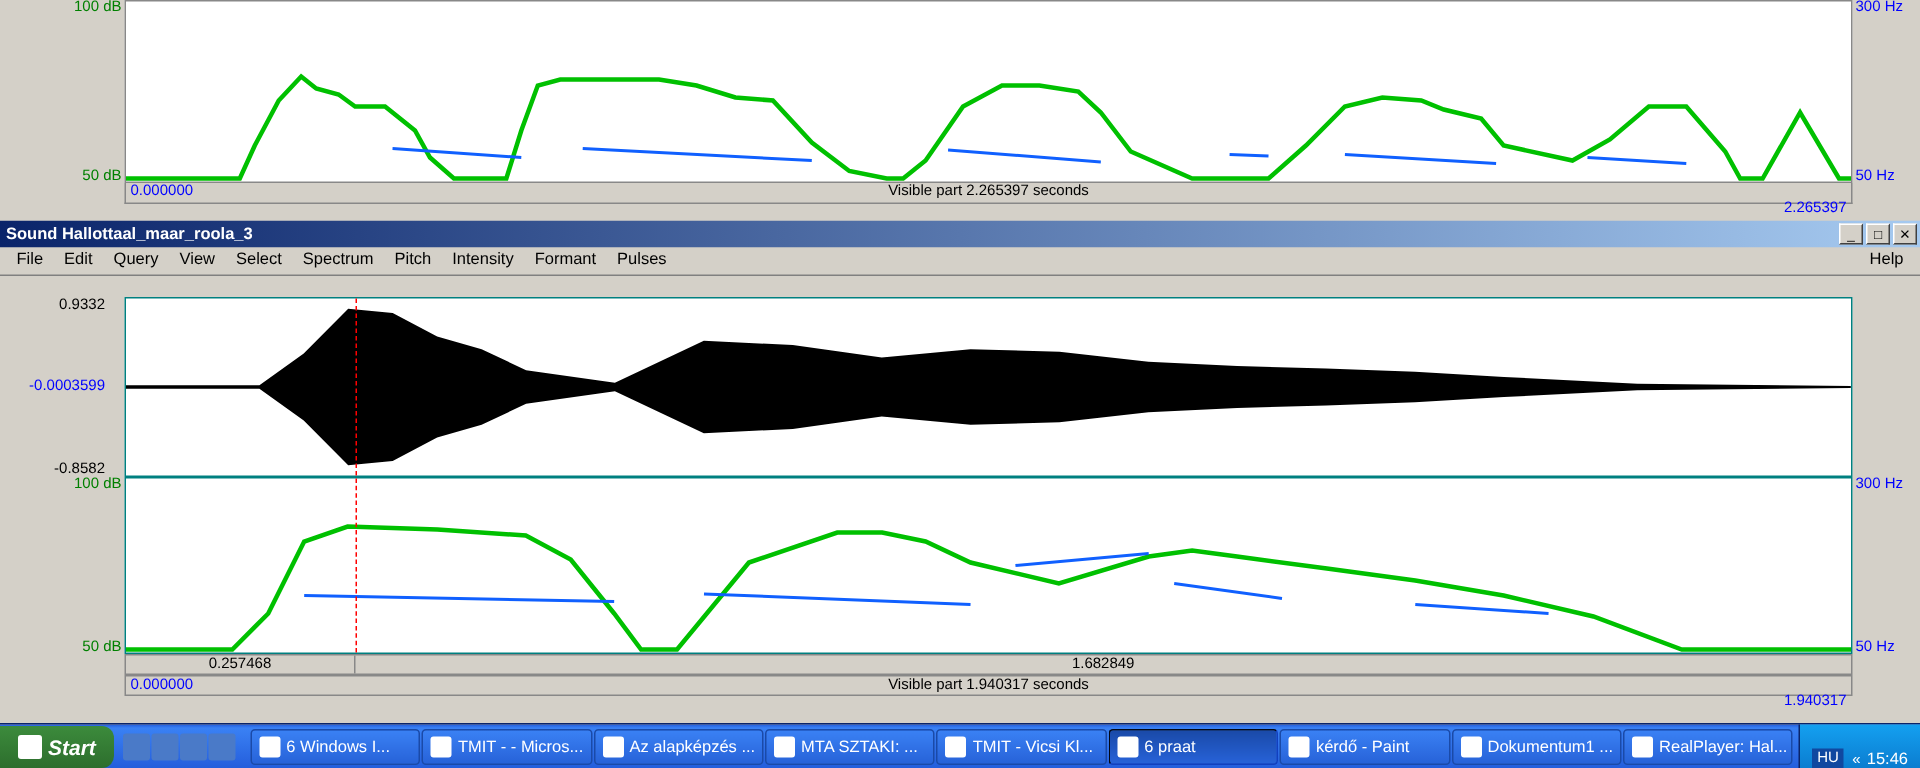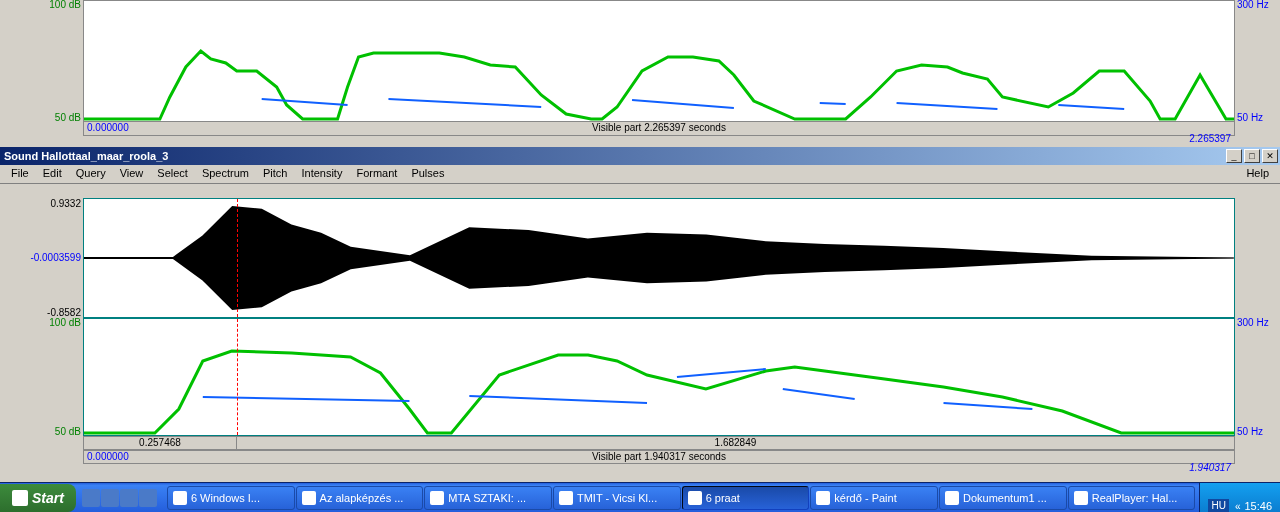--- a/index.html
+++ b/index.html
@@ -25,35 +25,35 @@
   
   .menu-bar { height: 19px; background: #d4d0c8; display: flex; align-items: flex-start; padding: 0 4px; font-size: 11px; border-bottom: 1px solid #808080; }
   .menu-bar .menu-item { padding: 2px 7px; cursor: pointer; }
   .menu-bar .spacer { flex: 1; }
 
   
   .main { position: relative; height: 290px; background: #d4d0c8; }
   .main .cursor-label { position: absolute; top: 0; left: 200px; color: #ff0000; font-size: 10px; }
   .waveform-row { position: relative; height: 120px; margin-top: 14px; }
   .waveform-row .axis-left { position: absolute; left: 0; width: 83px; height: 100%; }
-  .waveform-row .axis-left .tick { position: absolute; right: 2px; font-size: 10px; color: #000; }
+  .waveform-row .axis-left .tick { position: absolute; right: 13px; font-size: 10px; color: #000; }
   .waveform-row .plot { position: absolute; left: 83px; right: 45px; top: 0; bottom: 0; background: #fff; border: 1px solid #008080; }
   
   .analysis-row { position: relative; height: 118px; }
   .analysis-row .axis-left { position: absolute; left: 0; width: 83px; height: 100%; }
   .analysis-row .axis-left .tick { position: absolute; right: 2px; font-size: 10px; color: #008000; }
   .analysis-row .axis-right { position: absolute; right: 0; width: 45px; height: 100%; }
   .analysis-row .axis-right .tick { position: absolute; left: 2px; font-size: 10px; color: #0000ff; }
   .analysis-row .plot { position: absolute; left: 83px; right: 45px; top: 0; bottom: 0; background: #fff; border: 1px solid #008080; }
 
   .sel-bar { position: relative; height: 14px; margin-left: 83px; margin-right: 45px; background: #d4d0c8; border: 1px solid #888; font-size: 10px; }
   .sel-bar .seg { position: absolute; top: 0; bottom: 0; text-align: center; border-right: 1px solid #888; }
   .full-bar { position: relative; height: 14px; margin-left: 83px; margin-right: 45px; background: #d4d0c8; border: 1px solid #888; font-size: 10px; }
   .full-bar .t-left { position: absolute; left: 3px; color: #0000ff; }
-  .full-bar .t-right { position: absolute; right: 3px; color: #0000ff; font-style: italic; }
+  .full-bar .t-right { position: absolute; right: 3px; color: #0000ff; }
   .full-bar .t-mid { text-align: center; }
 
   .cursor-line { position: absolute; top: 0; bottom: 0; border-left: 1px dashed #ff0000; pointer-events: none; }
 
   
   .taskbar { position: absolute; bottom: 0; left: 0; right: 0; height: 30px; background: linear-gradient(to bottom, #245edc, #3a81f4 8%, #245edc); display: flex; align-items: center; border-top: 1px solid #0a246a; }
   .start-btn { height: 28px; padding: 0 12px 0 12px; background: linear-gradient(to bottom, #3c8b3c, #2d6e2d); color: #fff; font-weight: bold; font-style: italic; font-size: 14px; display: flex; align-items: center; border-radius: 0 8px 8px 0; cursor: pointer; }
   .start-btn .flag { width: 16px; height: 16px; background: #fff; margin-right: 4px; border-radius: 2px; }
   .ql { display: flex; padding: 0 6px; gap: 1px; }
   .ql .qicon { width: 18px; height: 18px; background: #4a7ac8; border-radius: 2px; cursor: pointer; }
@@ -182,20 +182,24 @@
     <div class="qicon"></div>
     <div class="qicon"></div>
   </div>
   <div class="task-items" id="task-items">
       <div class="task-item">
         <div class="ticon"></div>
         <span>6 Windows I...</span>
       </div>
       <div class="task-item">
         <div class="ticon"></div>
+        <span>TMIT - - Micros...</span>
+      </div>
+      <div class="task-item">
+        <div class="ticon"></div>
         <span>Az alapképzés ...</span>
       </div>
       <div class="task-item">
         <div class="ticon"></div>
         <span>MTA SZTAKI: ...</span>
       </div>
       <div class="task-item">
         <div class="ticon"></div>
         <span>TMIT - Vicsi Kl...</span>
       </div>

